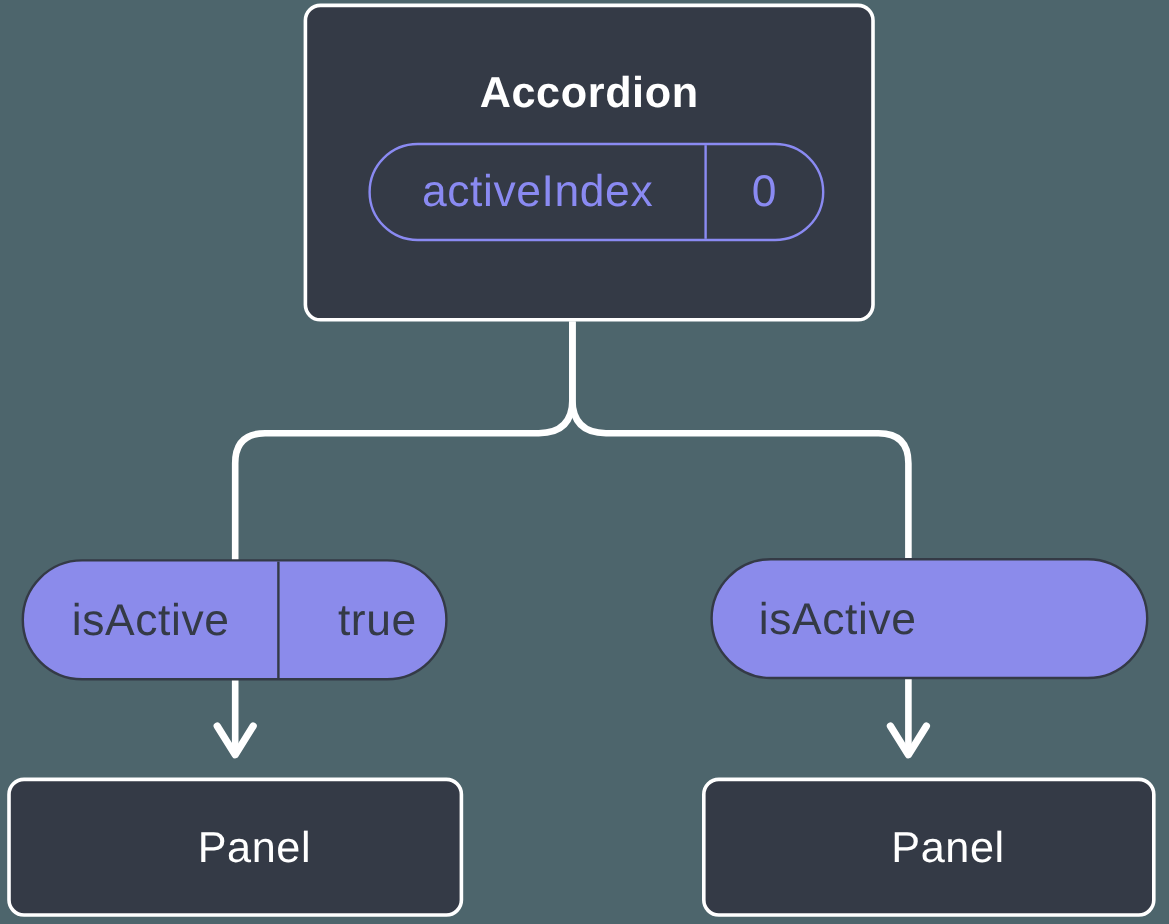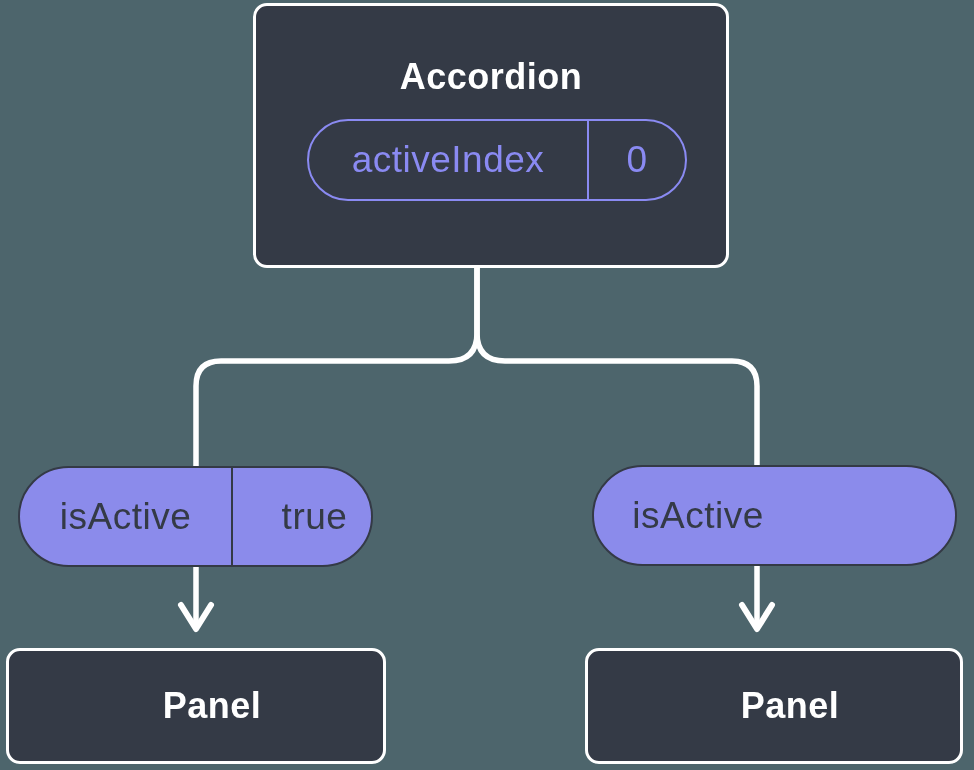--- a/index.html
+++ b/index.html
@@ -53,21 +53,21 @@
   .pill-name,.pill-value{
     display:flex;align-items:center;justify-content:center;
     font-size:37px;letter-spacing:.5px;
   }
   .pill-outline .pill-name{flex:0 0 278px;}
   .pill-left .pill-name{flex:0 0 211px;}
   .pill-right .pill-name{flex:0 0 208px;}
   .pill-value{flex:1;}
   .node-panel{
     display:flex;align-items:center;justify-content:center;
-    color:var(--white);font-size:36px;font-weight:700;letter-spacing:.5px;padding-left:32px;
+    color:var(--white);font-size:36px;font-weight:400;letter-spacing:.5px;padding-left:32px;
   }
   .panel-left{left:6px;top:648px;width:380px;height:116px;}
   .panel-right{left:585px;top:648px;width:378px;height:116px;}
 </style>
 </head>
 <body>
 
 <div class="stage">
 
   <svg class="connectors" width="974" height="770" viewBox="0 0 974 770">

